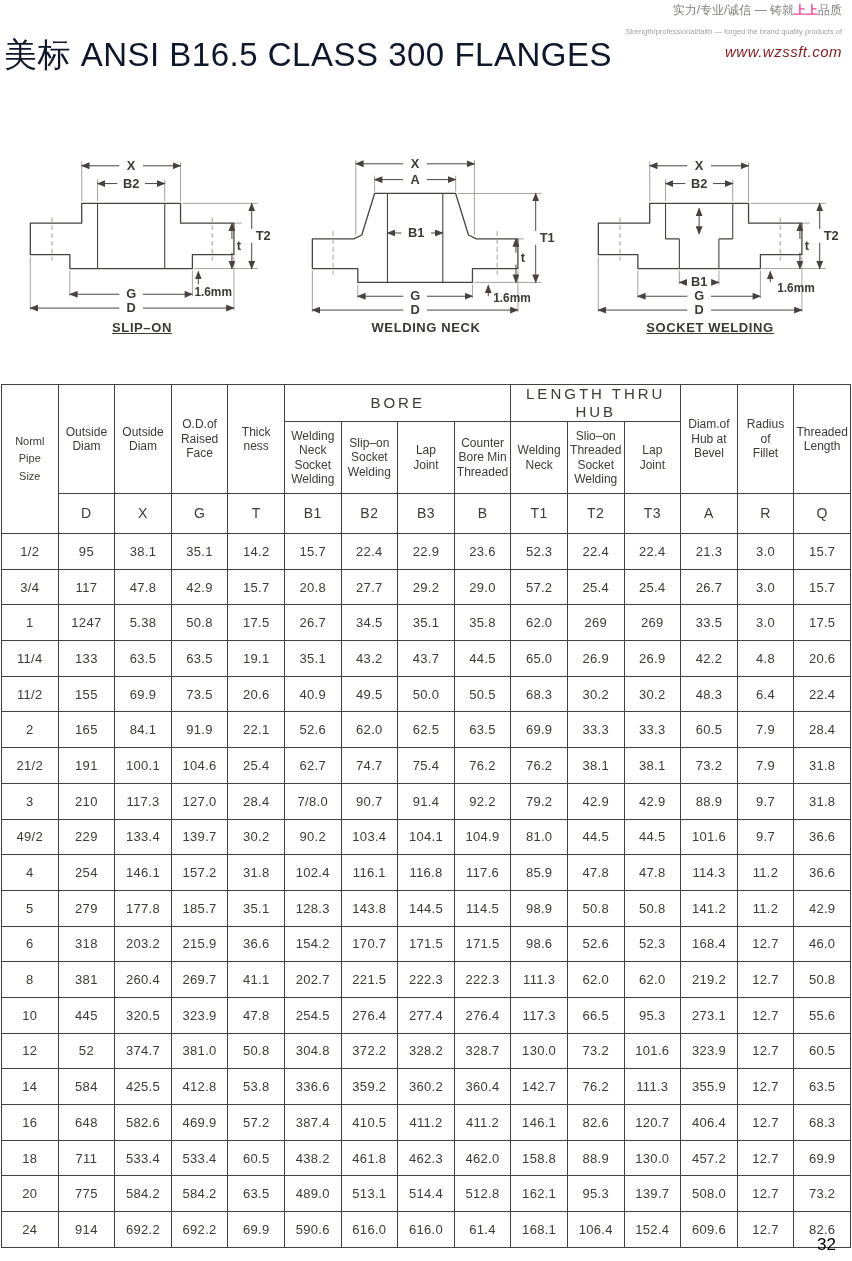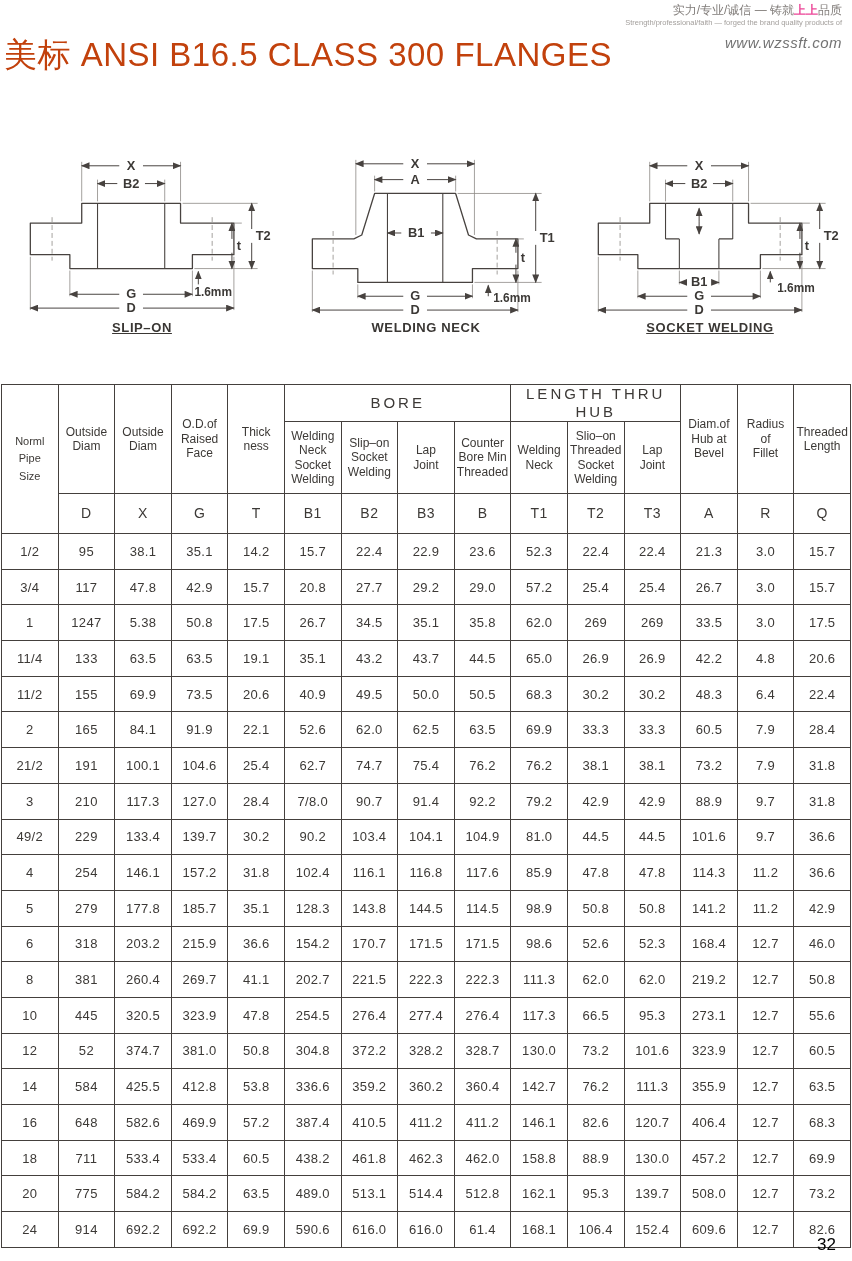--- a/index.html
+++ b/index.html
@@ -4,24 +4,24 @@
 <style>
   html,body{margin:0;padding:0;}
   body{
     width:852px;height:1261px;position:relative;background:#ffffff;
     font-family:"Liberation Sans",sans-serif;overflow:hidden;color:#3c3936;
   }
   
   .brand{position:absolute;top:3px;right:10px;text-align:right;line-height:1.2;}
   .slogan-cn{font-size:12px;color:#807c79;}
   .slogan-cn b{color:#ec4899;}
-  .slogan-en{font-size:7.5px;color:#a39f9c;margin-top:1px;}
-  .website{font-size:15px;font-style:italic;color:#737373;margin-top:7px;letter-spacing:0.5px;}
+  .slogan-en{font-size:7.5px;color:#a39f9c;margin-top:10px;}
+  .website{font-size:15px;font-style:italic;color:#7f1d1d;margin-top:7px;letter-spacing:0.5px;}
   
-  .title{position:absolute;left:4px;top:33px;font-size:33px;color:#c2410c;letter-spacing:0.5px;white-space:nowrap;}
+  .title{position:absolute;left:4px;top:33px;font-size:33px;color:#0f172a;letter-spacing:0.5px;white-space:nowrap;}
   
   .diagrams{position:absolute;top:148px;left:0;width:852px;display:flex;}
   .diagram{width:284px;text-align:center;}
   .diagram svg{width:270px;height:168px;display:block;margin:0 auto;}
   .caption{margin-top:4px;font-size:13px;font-weight:bold;color:#3a3734;letter-spacing:0.6px;}
   .caption.u{text-decoration:underline;}
   .shape{stroke:#47423f;stroke-width:1.3;fill:#ffffff;stroke-linejoin:round;}
   .bore{stroke:#47423f;stroke-width:1.1;fill:none;}
   .cl{stroke:#9a9691;stroke-width:0.9;stroke-dasharray:5 3;fill:none;}
   .ext{stroke:#8c8884;stroke-width:0.8;fill:none;}

